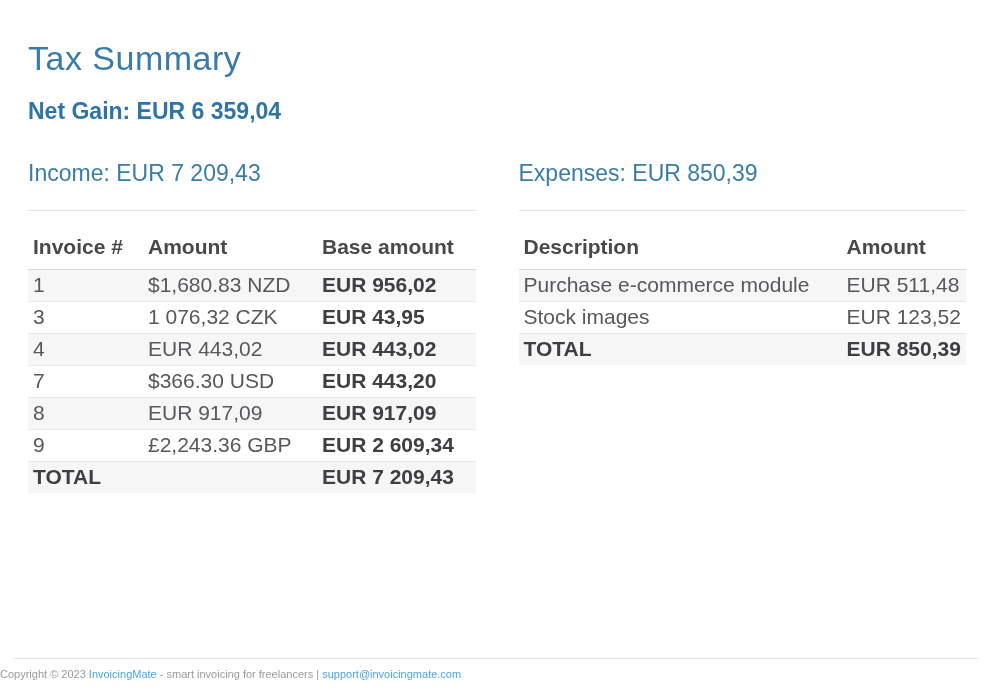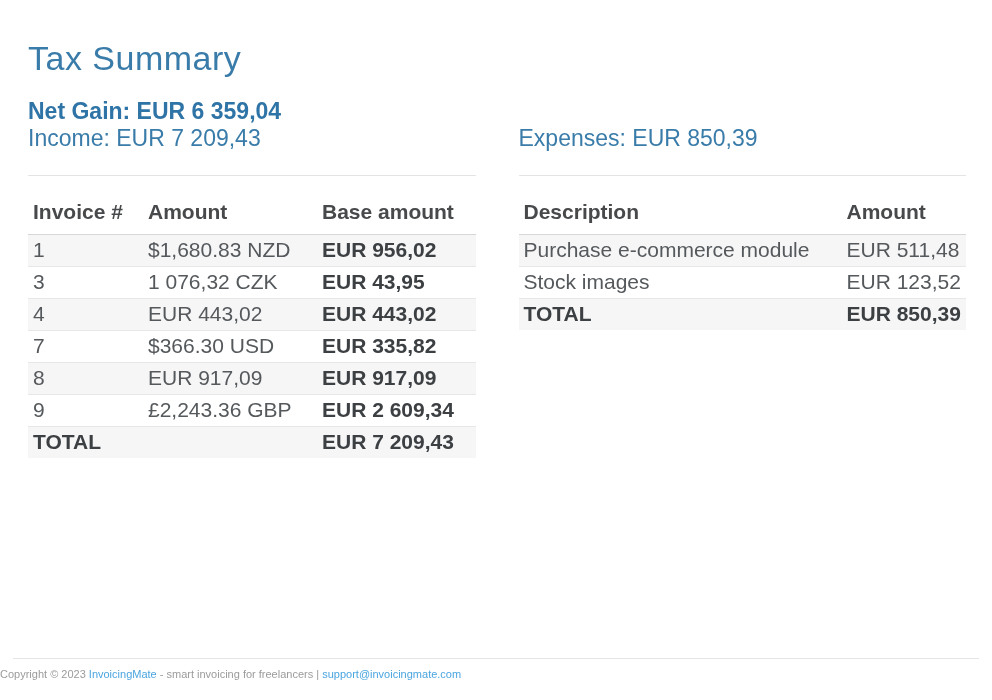--- a/index.html
+++ b/index.html
@@ -20,20 +20,21 @@
     margin-top: 19px;
     font-size: 23px;
     font-weight: 700;
     color: #2f74a6;
     line-height: 1.2;
   }
 
   .columns {
     display: flex;
     gap: 43px;
+    margin-top: 35px;
   }
   .col { flex: 1; min-width: 0; }
 
   .section-heading {
     font-size: 23px;
     font-weight: 400;
     color: #3a7ca9;
     line-height: 1.2;
   }
 
@@ -135,21 +136,21 @@
             <td class="bold">EUR 43,95</td>
           </tr>
           <tr>
             <td>4</td>
             <td>EUR 443,02</td>
             <td class="bold">EUR 443,02</td>
           </tr>
           <tr>
             <td>7</td>
             <td>$366.30 USD</td>
-            <td class="bold">EUR 335,82</td>
+            <td class="bold">EUR 443,20</td>
           </tr>
           <tr>
             <td>8</td>
             <td>EUR 917,09</td>
             <td class="bold">EUR 917,09</td>
           </tr>
           <tr>
             <td>9</td>
             <td>£2,243.36 GBP</td>
             <td class="bold">EUR 2 609,34</td>

